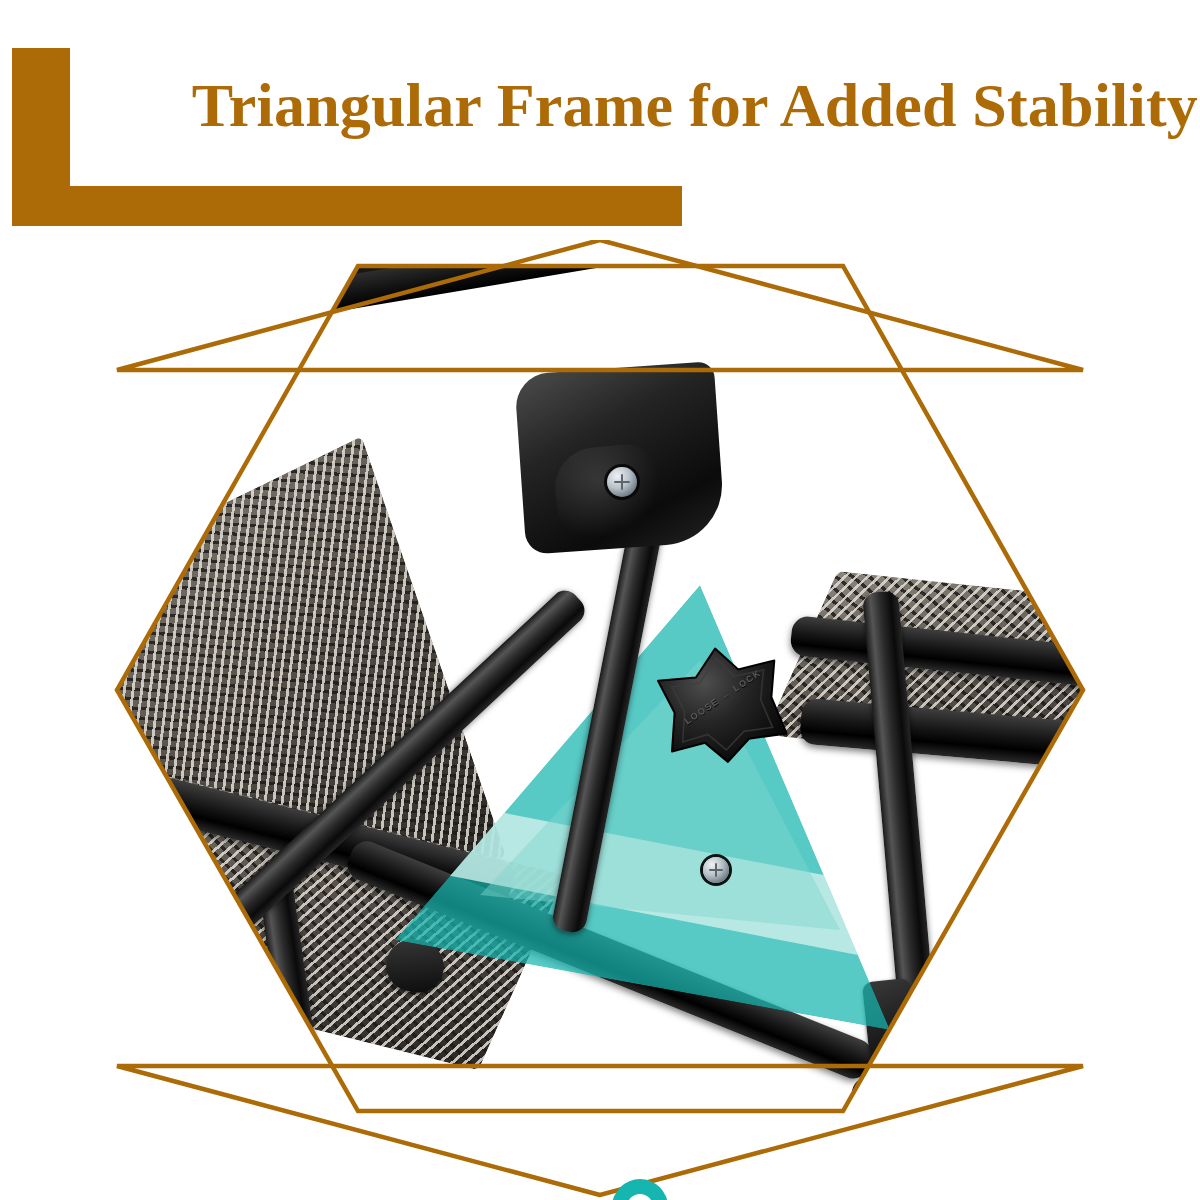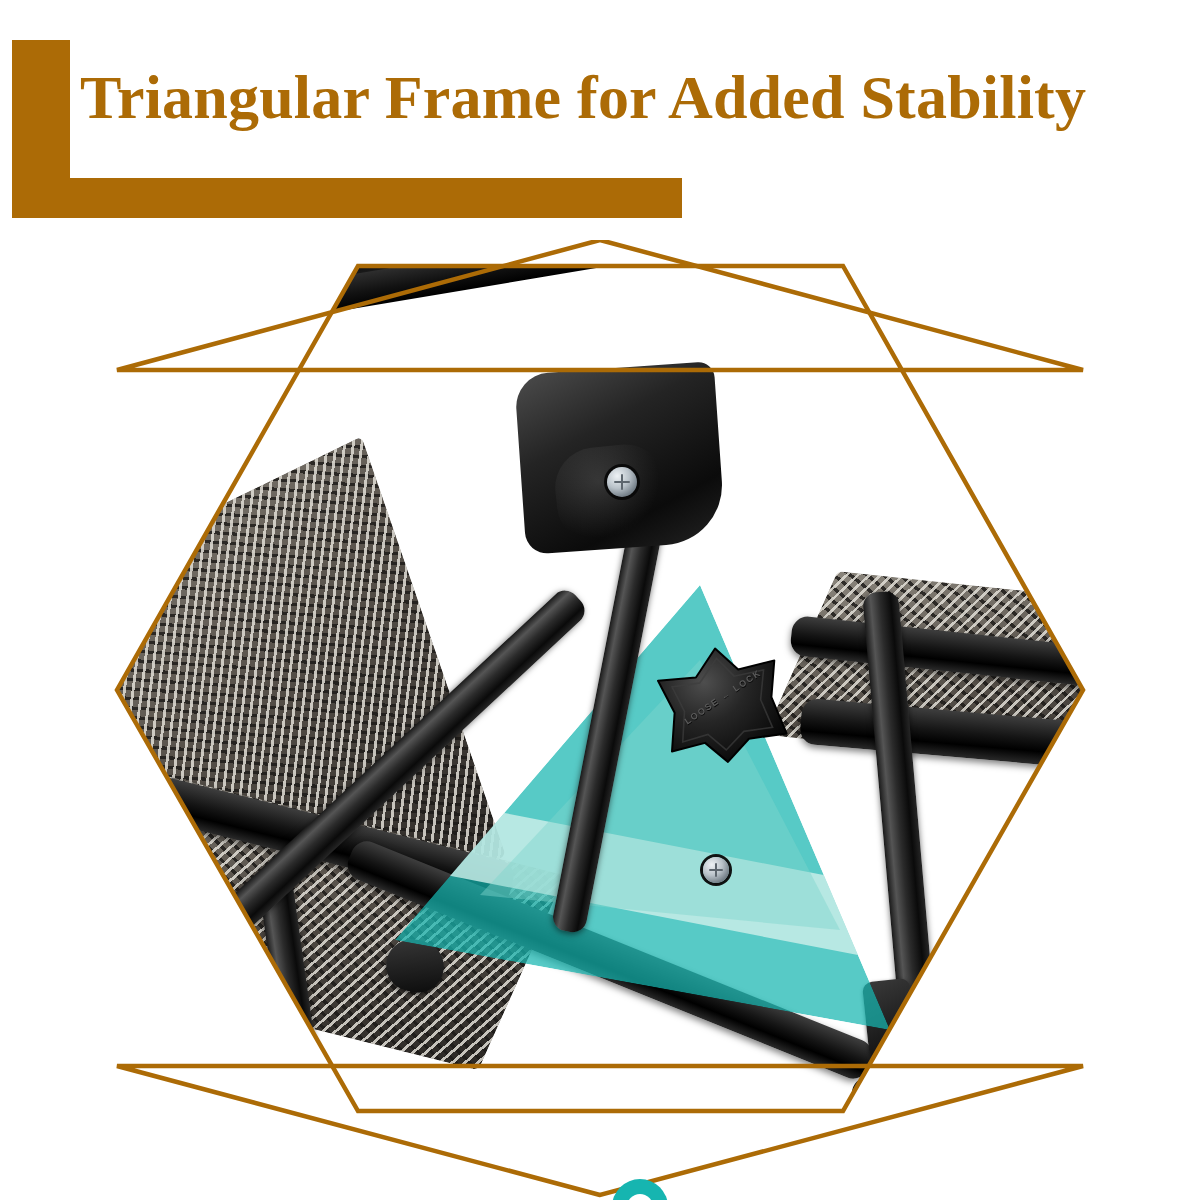--- a/index.html
+++ b/index.html
@@ -1,20 +1,20 @@
 <!DOCTYPE html>
 <html><head>
 <meta charset="utf-8">
 <style>
   * { margin:0; padding:0; box-sizing:border-box; }
   html,body { width:1200px; height:1200px; background:#ffffff; overflow:hidden; }
   body { font-family:"Liberation Sans", sans-serif; position:relative; }
 
   
-  #header { position:absolute; left:0; top:0; width:1200px; height:240px; }
+  #header { position:absolute; left:0; top:8px; width:1200px; height:240px;text-align:right; }
   #frame-vert { position:absolute; left:12px; top:40px; width:58px; height:178px; background:var(--brand); }
   #frame-horiz { position:absolute; left:12px; top:178px; width:670px; height:40px; background:var(--brand); }
   #page-title {
     position:absolute; left:80px; top:57px; width:1118px; height:80px;
     font-family:"Liberation Serif", serif; font-weight:bold; font-size:62px;
     line-height:80px; letter-spacing:0.2px; color:var(--brand);
     white-space:nowrap;
   }
 
   

